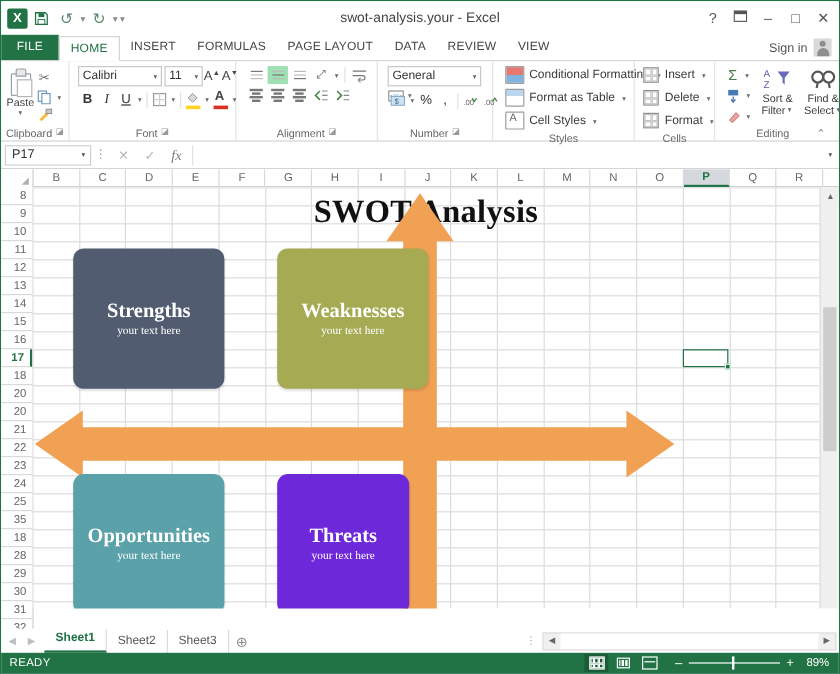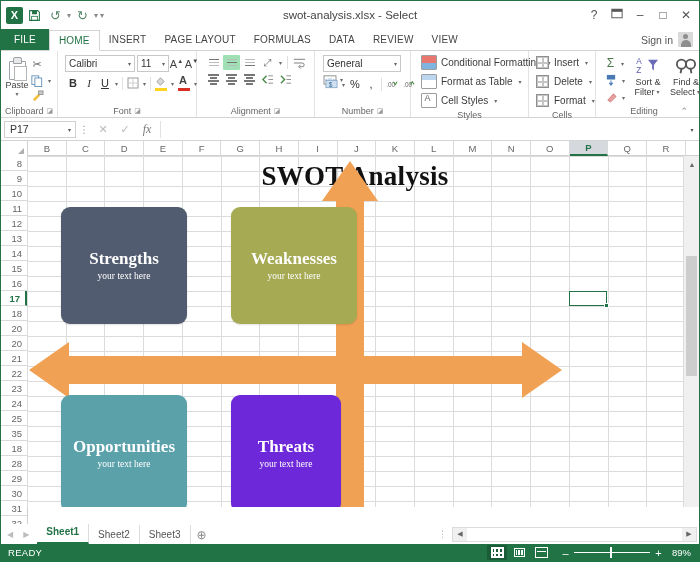--- a/index.html
+++ b/index.html
@@ -361,41 +361,41 @@
             <rect x="5" y="2.5" width="6" height="4" fill="#217346"></rect>
             <rect x="4.5" y="9" width="7" height="5" fill="none" stroke="#217346" stroke-width="1"></rect>
           </svg>
       </div>
       <div class="qat-btn">↺</div>
       <div class="qat-sep">▾</div>
       <div class="qat-btn">↻</div>
       <div class="qat-sep">▾</div>
       <div class="qat-sep">▾</div>
     </div>
-    <div class="win-title">swot-analysis.xlsx - Select</div>
+    <div class="win-title">swot-analysis.your - Excel</div>
     <div class="win-ctrls">
       <span>?</span>
       <span>
         <svg width="12" height="11" viewBox="0 0 14 12">
             <rect x="1" y="1" width="12" height="10" fill="none" stroke="#555" stroke-width="1.1"></rect>
             <rect x="1" y="1" width="12" height="3" fill="#555"></rect>
           </svg>
       </span>
       <span>–</span>
       <span>□</span>
       <span>✕</span>
     </div>
   </div>
 
   <div class="tabbar">
     <div class="tab file">FILE</div>
     <div class="tab active">HOME</div>
     <div class="tab">INSERT</div>
+    <div class="tab">FORMULAS</div>
     <div class="tab">PAGE LAYOUT</div>
-    <div class="tab">FORMULAS</div>
     <div class="tab">DATA</div>
     <div class="tab">REVIEW</div>
     <div class="tab">VIEW</div>
     <div class="signin">
       <span>Sign in</span>
       <span class="avatar"></span>
     </div>
   </div>
 
   <div class="ribbon">

